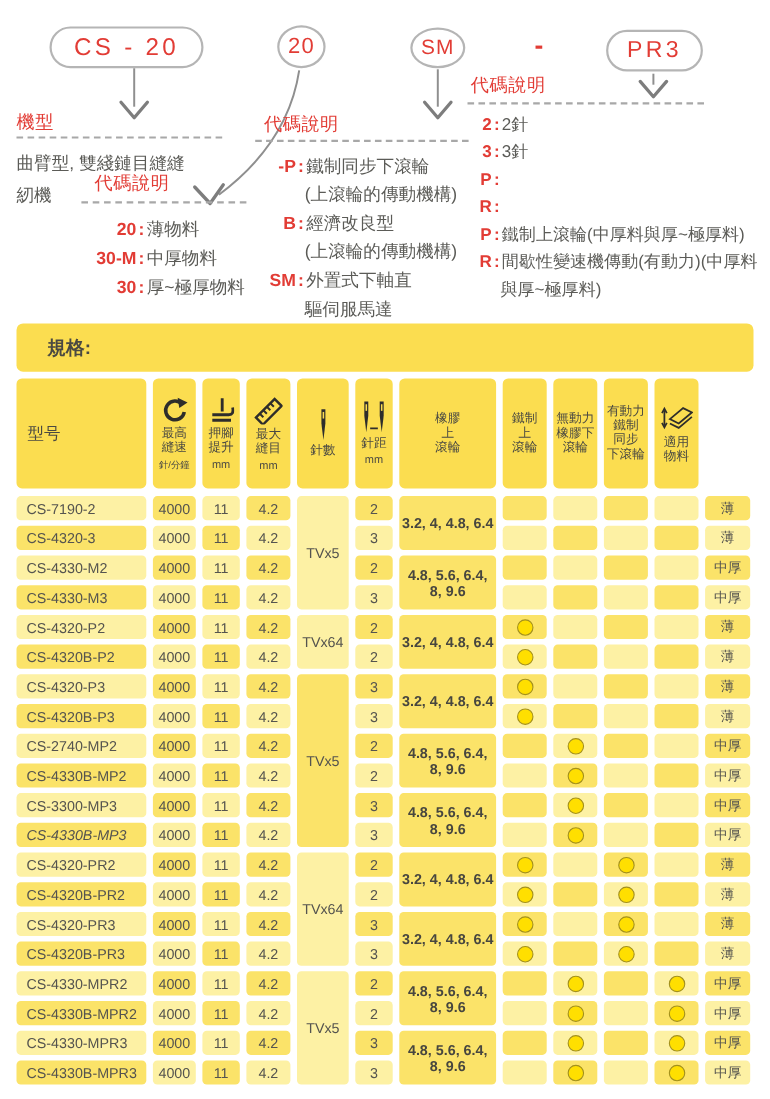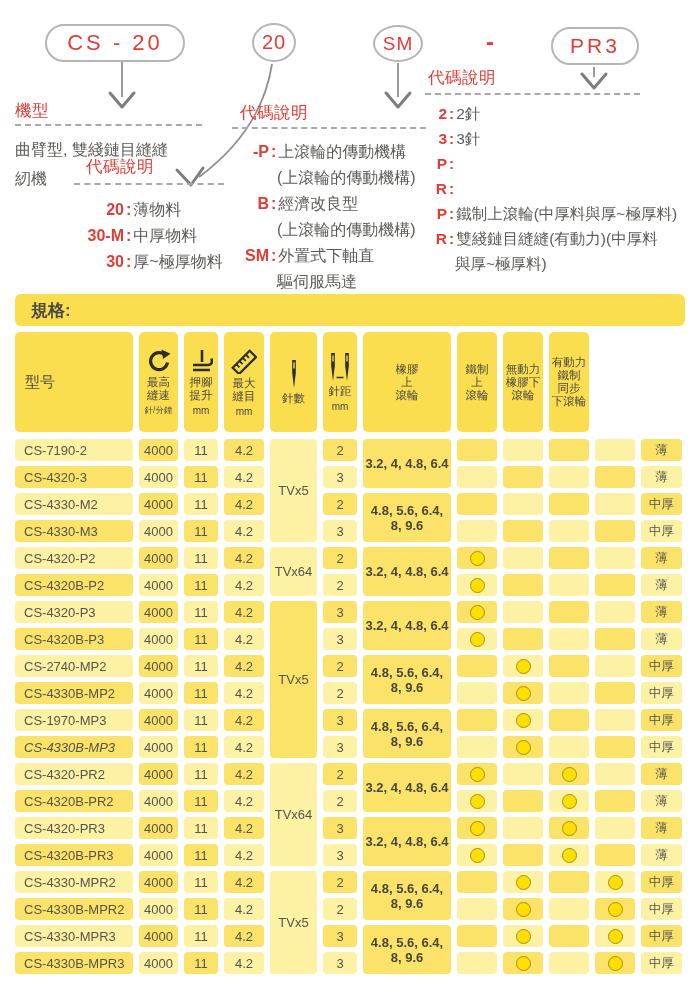--- a/index.html
+++ b/index.html
@@ -47,22 +47,22 @@
   .ci .code{color:var(--accent-red,#e23c35);font-weight:bold;text-align:right;flex:none;}
   .ci .sep{color:var(--accent-red,#e23c35);font-weight:bold;padding:0 2px;flex:none;}
   .ci .desc{color:#5b5b57;}
   #list-left .code{width:56px;}
   #list-mid .code{width:36px;}  #list-mid .cont{padding-left:44px;}
   #list-right .code{width:20px;} #list-right .cont{padding-left:28px;}
 
   
   .spec{position:absolute;left:15px;top:294px;width:670px;}
   .spec-title{
-    height:32px;background:var(--header-yellow,#fbdd50);border-radius:6px;
-    display:flex;align-items:center;padding-left:16px;box-sizing:border-box;
+    height:44px;background:var(--header-yellow,#fbdd50);border-radius:6px;
+    display:flex;align-items:center;padding-left:28px;box-sizing:border-box;
     font-size:17px;font-weight:bold;color:#4a4942;
   }
   .grid-cols{display:grid;column-gap:6px;
     grid-template-columns:118px 39px 34px 40px 47px 34px 88px 40px 40px 40px 40px 41px;}
   .spec-header{margin-top:6px;grid-auto-rows:100px;}
   .hcell{background:var(--header-yellow,#fbdd50);border-radius:5px;display:flex;
     flex-direction:column;align-items:center;justify-content:center;gap:3px;
     color:#4a4942;overflow:hidden;}
   .h-model{align-items:flex-start;padding-left:10px;box-sizing:border-box;font-size:15px;}
   .hicon{display:flex;align-items:center;justify-content:center;}
@@ -127,21 +127,21 @@
           <span class="desc">厚~極厚物料</span>
         </div>
       </div>
 
     <div class="red-head" id="h-mid">代碼說明</div>
     <div class="dashed" id="dl-mid"></div>
     <div class="code-list" id="list-mid">
         <div class="ci">
           <span class="code">-P</span>
           <span class="sep">:</span>
-          <span class="desc">上滾輪的傳動機構</span>
+          <span class="desc">鐵制同步下滾輪</span>
         </div>
         <div class="ci cont">
           <span class="desc">(上滾輪的傳動機構)</span>
         </div>
         <div class="ci">
           <span class="code">B</span>
           <span class="sep">:</span>
           <span class="desc">經濟改良型</span>
         </div>
         <div class="ci cont">
@@ -179,21 +179,21 @@
           <span class="sep">:</span>
         </div>
         <div class="ci">
           <span class="code">P</span>
           <span class="sep">:</span>
           <span class="desc">鐵制上滾輪(中厚料與厚~極厚料)</span>
         </div>
         <div class="ci">
           <span class="code">R</span>
           <span class="sep">:</span>
-          <span class="desc">雙綫鏈目縫縫(有動力)(中厚料</span>
+          <span class="desc">間歇性變速機傳動(有動力)(中厚料</span>
         </div>
         <div class="ci cont">
           <span class="desc">與厚~極厚料)</span>
         </div>
       </div>
   </div>
 
   <div class="spec">
     <div class="spec-title">規格:</div>
 
@@ -281,20 +281,32 @@
 橡膠下
 滾輪</span>
       </div>
       <div class="hcell">
         <span class="hlabel pre">有動力
 鐵制
 同步
 下滾輪</span>
       </div>
 
+      <div class="hcell">
+        <span class="hicon">
+          <svg width="30" height="26" viewBox="0 0 30 26" fill="none" stroke="#2e2d2b">
+              <path d="M9 14 L21 4 L29 8 L17 18 Z" stroke-width="1.6"></path>
+              <path d="M9 18 L17 22 L29 12" stroke-width="1.6"></path>
+              <path d="M4 6 v14" stroke-width="1.6"></path>
+              <path d="M1.8 8.5 L4 4.5 L6.2 8.5 M1.8 17.5 L4 21.5 L6.2 17.5" stroke-width="1.6"></path>
+            </svg>
+        </span>
+        <span class="hlabel pre">適用
+物料</span>
+      </div>
     </div>
 
     <div class="spec-body grid-cols" id="spec-body">
         <div class="bcell c-light cell-model" style="grid-area: 1 / 1;">CS-7190-2</div>
         <div class="bcell c-dark" style="grid-area: 1 / 2;">4000</div>
         <div class="bcell c-light" style="grid-area: 1 / 3;">11</div>
         <div class="bcell c-dark" style="grid-area: 1 / 4;">4.2</div>
         <div class="bcell c-dark" style="grid-area: 1 / 6;">2</div>
         <div class="bcell c-dark" style="grid-area: 1 / 8;"></div>
         <div class="bcell c-light" style="grid-area: 1 / 9;"></div>
@@ -396,21 +408,21 @@
         <div class="bcell c-dark" style="grid-area: 10 / 3;">11</div>
         <div class="bcell c-light" style="grid-area: 10 / 4;">4.2</div>
         <div class="bcell c-light" style="grid-area: 10 / 6;">2</div>
         <div class="bcell c-light" style="grid-area: 10 / 8;"></div>
         <div class="bcell c-dark" style="grid-area: 10 / 9;">
           <div class="dot"></div>
         </div>
         <div class="bcell c-light" style="grid-area: 10 / 10;"></div>
         <div class="bcell c-dark" style="grid-area: 10 / 11;"></div>
         <div class="bcell c-light cell-mat" style="grid-area: 10 / 12;">中厚</div>
-        <div class="bcell c-light cell-model" style="grid-area: 11 / 1;">CS-1970-MP3</div>
+        <div class="bcell c-light cell-model" style="grid-area: 11 / 1;">CS-3300-MP3</div>
         <div class="bcell c-dark" style="grid-area: 11 / 2;">4000</div>
         <div class="bcell c-light" style="grid-area: 11 / 3;">11</div>
         <div class="bcell c-dark" style="grid-area: 11 / 4;">4.2</div>
         <div class="bcell c-dark" style="grid-area: 11 / 6;">3</div>
         <div class="bcell c-dark" style="grid-area: 11 / 8;"></div>
         <div class="bcell c-light" style="grid-area: 11 / 9;">
           <div class="dot"></div>
         </div>
         <div class="bcell c-dark" style="grid-area: 11 / 10;"></div>
         <div class="bcell c-light" style="grid-area: 11 / 11;"></div>

